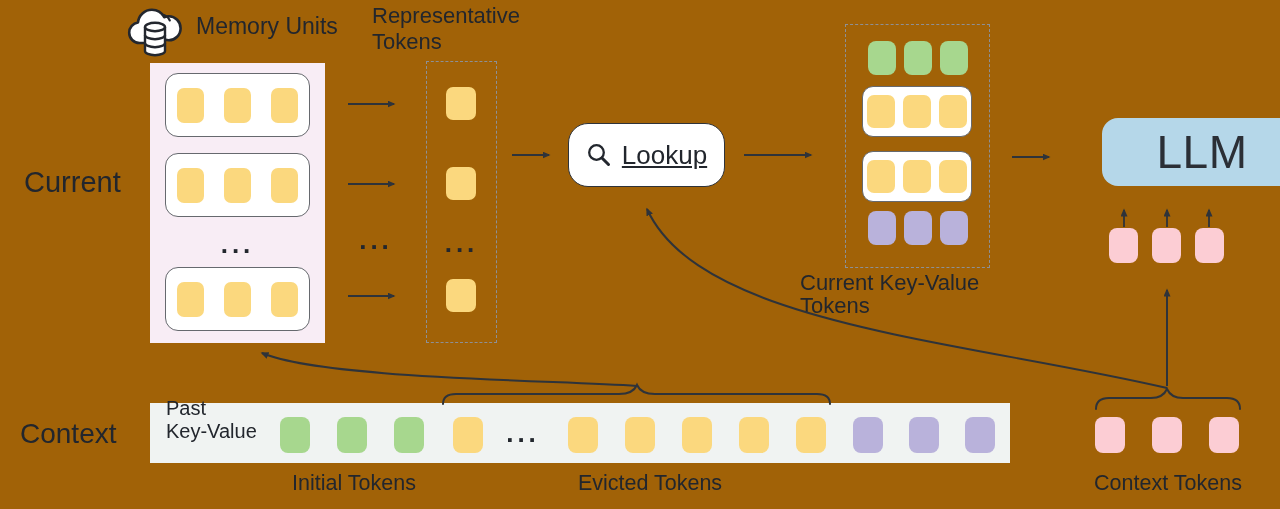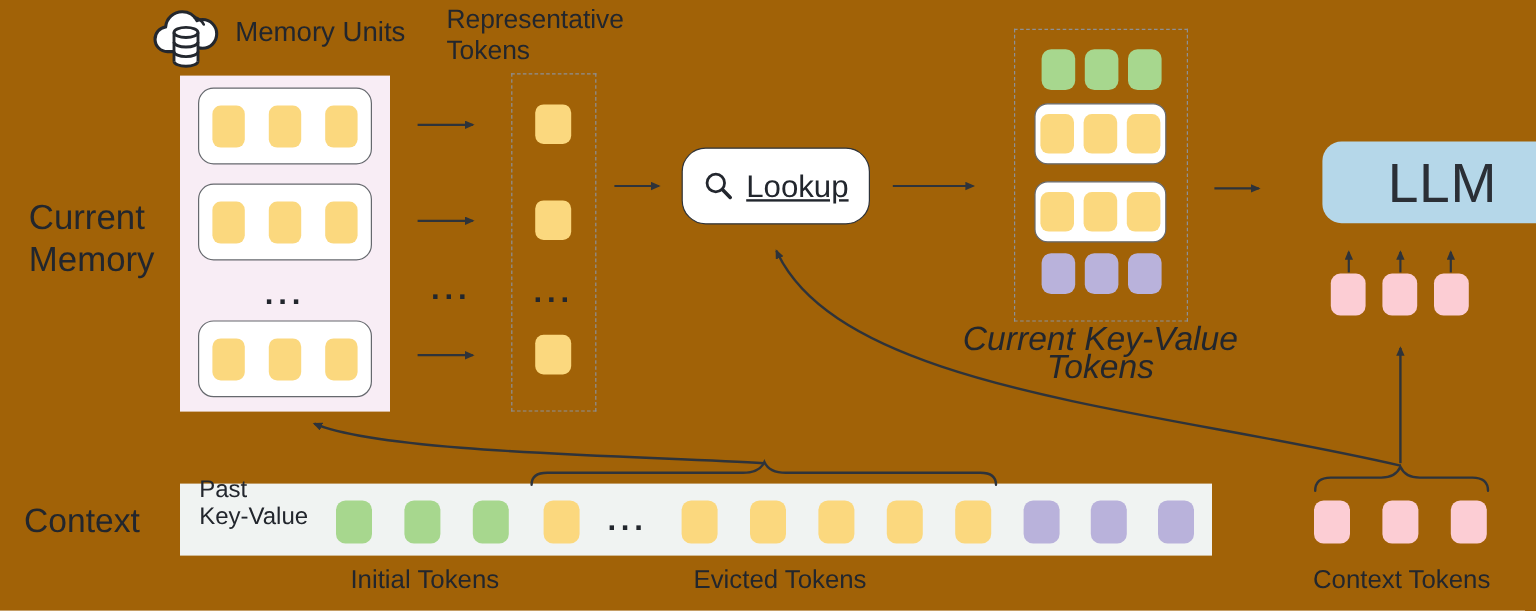--- a/index.html
+++ b/index.html
@@ -50,21 +50,21 @@
   .lookup-label { font-size:26px; color:var(--text);text-decoration:underline; }
 
   
   .cache-box { left:845px; top:24px; width:145px; height:244px; border:1.5px dashed var(--dash_border); z-index:2; }
   .cache-row { position:absolute; left:0; right:0; display:flex; justify-content:center; gap:8px; }
   .cr1 { top:16px; } .cr4 { top:186px; }
   .cache-box .tok { width:28px; height:34px; border-radius:8px; }
   .cache-unit { position:absolute; left:16px; width:110px; height:51px; background:#fff; border:1.2px solid var(--unit_border); border-radius:11px; display:flex; align-items:center; justify-content:center; gap:8px; }
   .cu2 { top:61px; } .cu3 { top:126px; }
   .cache-unit .tok { width:28px; height:33px; border-radius:7px; }
-  .cache-title { left:800px; top:271px; width:234px; text-align:center; font-size:28px; line-height:23px;font-style:italic; }
+  .cache-title { left:800px; top:271px; width:234px; font-size:22px; line-height:23px; }
 
   
   .llm { left:1068px; top:118px; width:200px; height:68px; background:var(--blue); border-radius:16px; display:flex; align-items:center; justify-content:center; z-index:2;margin-left:34px; }
   .llm-label { font-size:46px; letter-spacing:0.5px; color:#2b2f36; }
   .llm-tokens { left:1109px; top:228px; display:flex; gap:14px; z-index:2; }
   .llm-tokens .tok { width:29px; height:35px; border-radius:8px; }
 
   
   .strip { left:150px; top:403px; width:860px; height:60px; background:var(--strip_gray); z-index:1; }
   .past-kv { left:166px; top:397px; font-size:20px; line-height:23px; z-index:2; }
@@ -89,21 +89,20 @@
     <path d="M 36 12.5 C 39.5 13.2 42.3 15.4 43.8 18.4" fill="none" stroke="#23272e" stroke-width="2.2" stroke-linecap="round"></path>
     <path d="M 19 25 A 10 4.2 0 0 1 39 25 L 39 49 A 10 4.2 0 0 1 19 49 Z" fill="#fff"></path>
     <ellipse cx="29" cy="25" rx="10" ry="4.2" fill="#fff" stroke="#23272e" stroke-width="2.4"></ellipse>
     <path d="M 19 25 V 49 M 39 25 V 49" stroke="#23272e" stroke-width="2.4" fill="none"></path>
     <path d="M 19 33 A 10 4.2 0 0 0 39 33 M 19 41 A 10 4.2 0 0 0 39 41 M 19 49 A 10 4.2 0 0 0 39 49" stroke="#23272e" stroke-width="2.4" fill="none"></path>
   </svg>
   <div class="abs memory-units-title">Memory Units</div>
 
   <div class="abs context-label">
     <div>Current</div>
-    <div>Memory</div>
   </div>
 
   <div class="abs memory-panel">
     <div class="unit u1">
         <div class="tok tok-yellow"></div>
         <div class="tok tok-yellow"></div>
         <div class="tok tok-yellow"></div>
       </div>
     <div class="unit u2">
         <div class="tok tok-yellow"></div>

